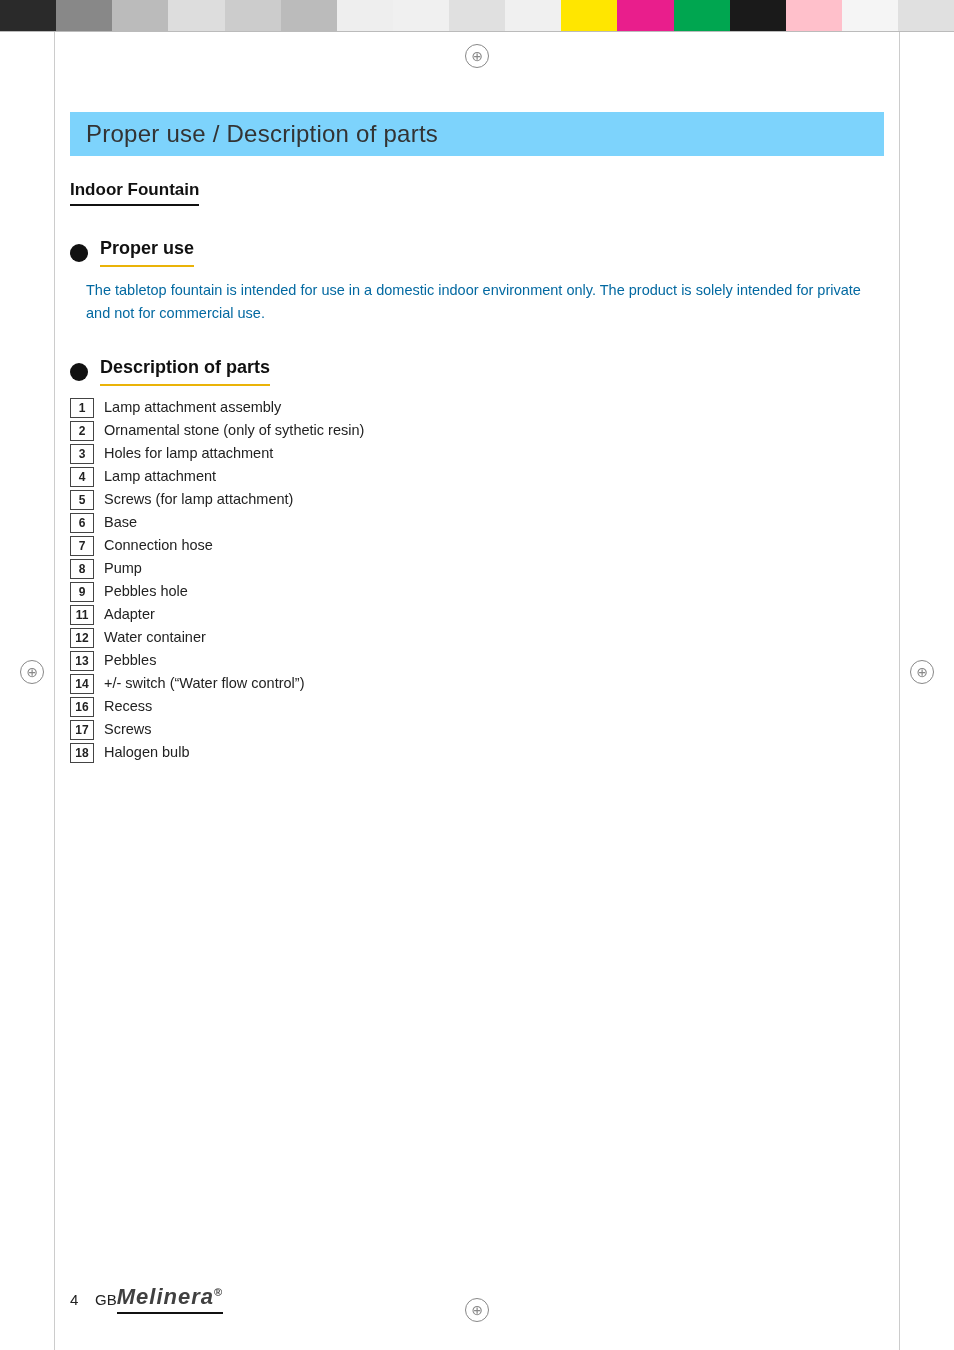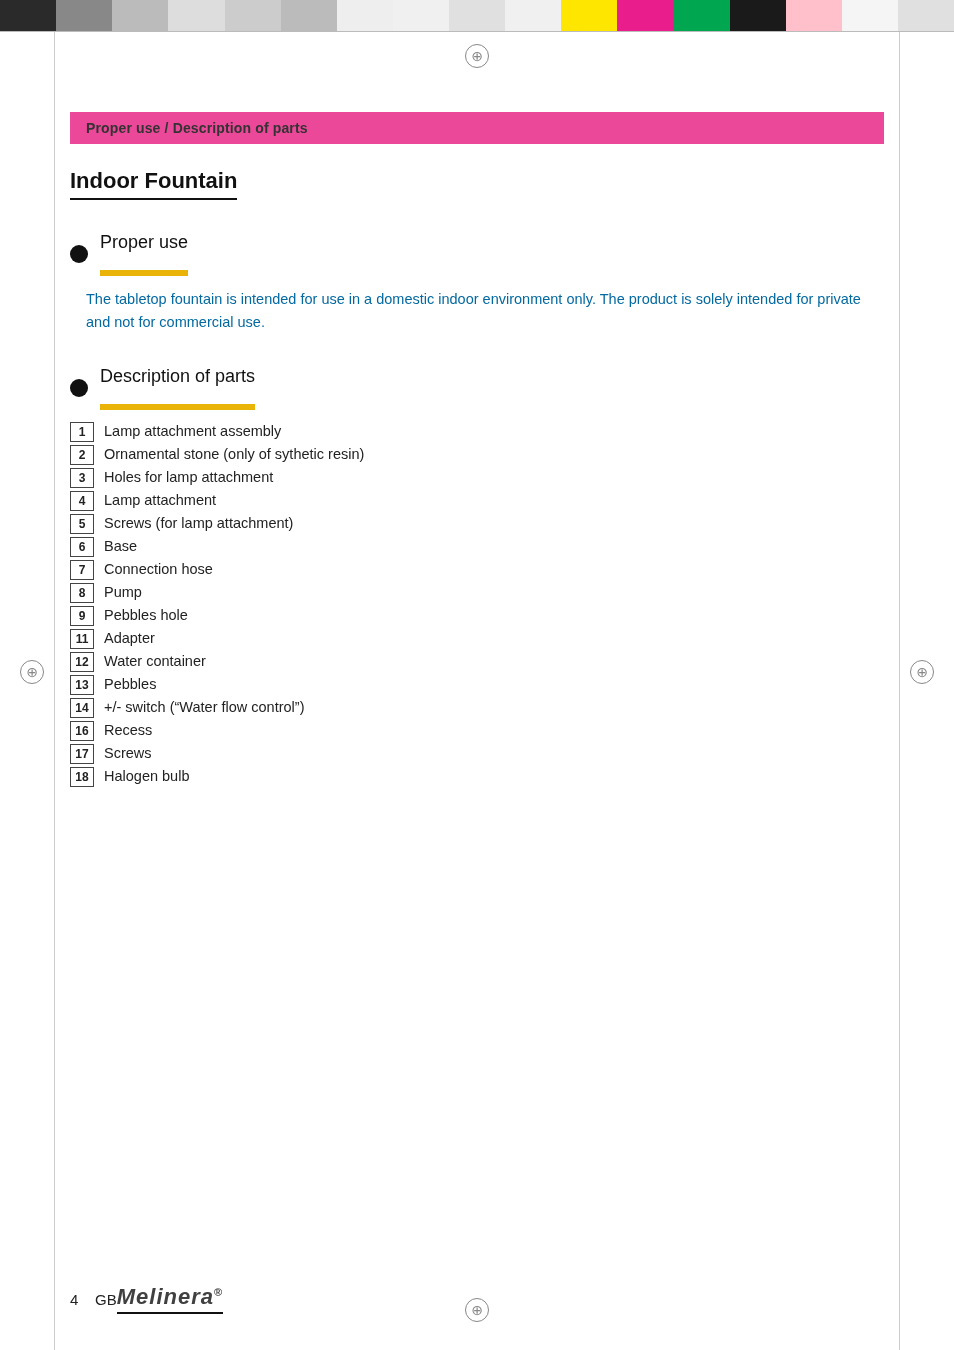--- a/index.html
+++ b/index.html
@@ -81,32 +81,32 @@
     }
 
     
     .content {
       margin: 0 70px;
       padding-top: 80px;
     }
 
     
     .section-header {
-      background: #ec4899;
+      background: #7dd3fc;
       padding: 8px 16px;
-      font-size: 14px;
-      font-weight: bold;
+      font-size: 24px;
+      font-weight: normal;
       color: #333;
       margin-bottom: 24px;
       letter-spacing: 0.01em;
     }
 
     
     .page-title {
-      font-size: 22px;
+      font-size: 17px;
       font-weight: bold;
       color: #111;
       border-bottom: 2px solid #111;
       display: inline-block;
       padding-bottom: 4px;
       margin-bottom: 32px;
     }
 
     
     .bullet-section {
@@ -123,24 +123,24 @@
       width: 18px;
       height: 18px;
       background: #111;
       border-radius: 50%;
       margin-right: 12px;
       flex-shrink: 0;
     }
 
     .bullet-title {
       font-size: 18px;
-      font-weight: normal;
+      font-weight: bold;
       color: #111;
-      border-bottom: 6px solid #eab308;
-      padding-bottom: 17px;
+      border-bottom: 2px solid #eab308;
+      padding-bottom: 6px;
     }
 
     .section-body {
       font-size: 14.5px;
       line-height: 1.6;
       color: #0369a1;
       margin-left: 16px;
     }
 
     

